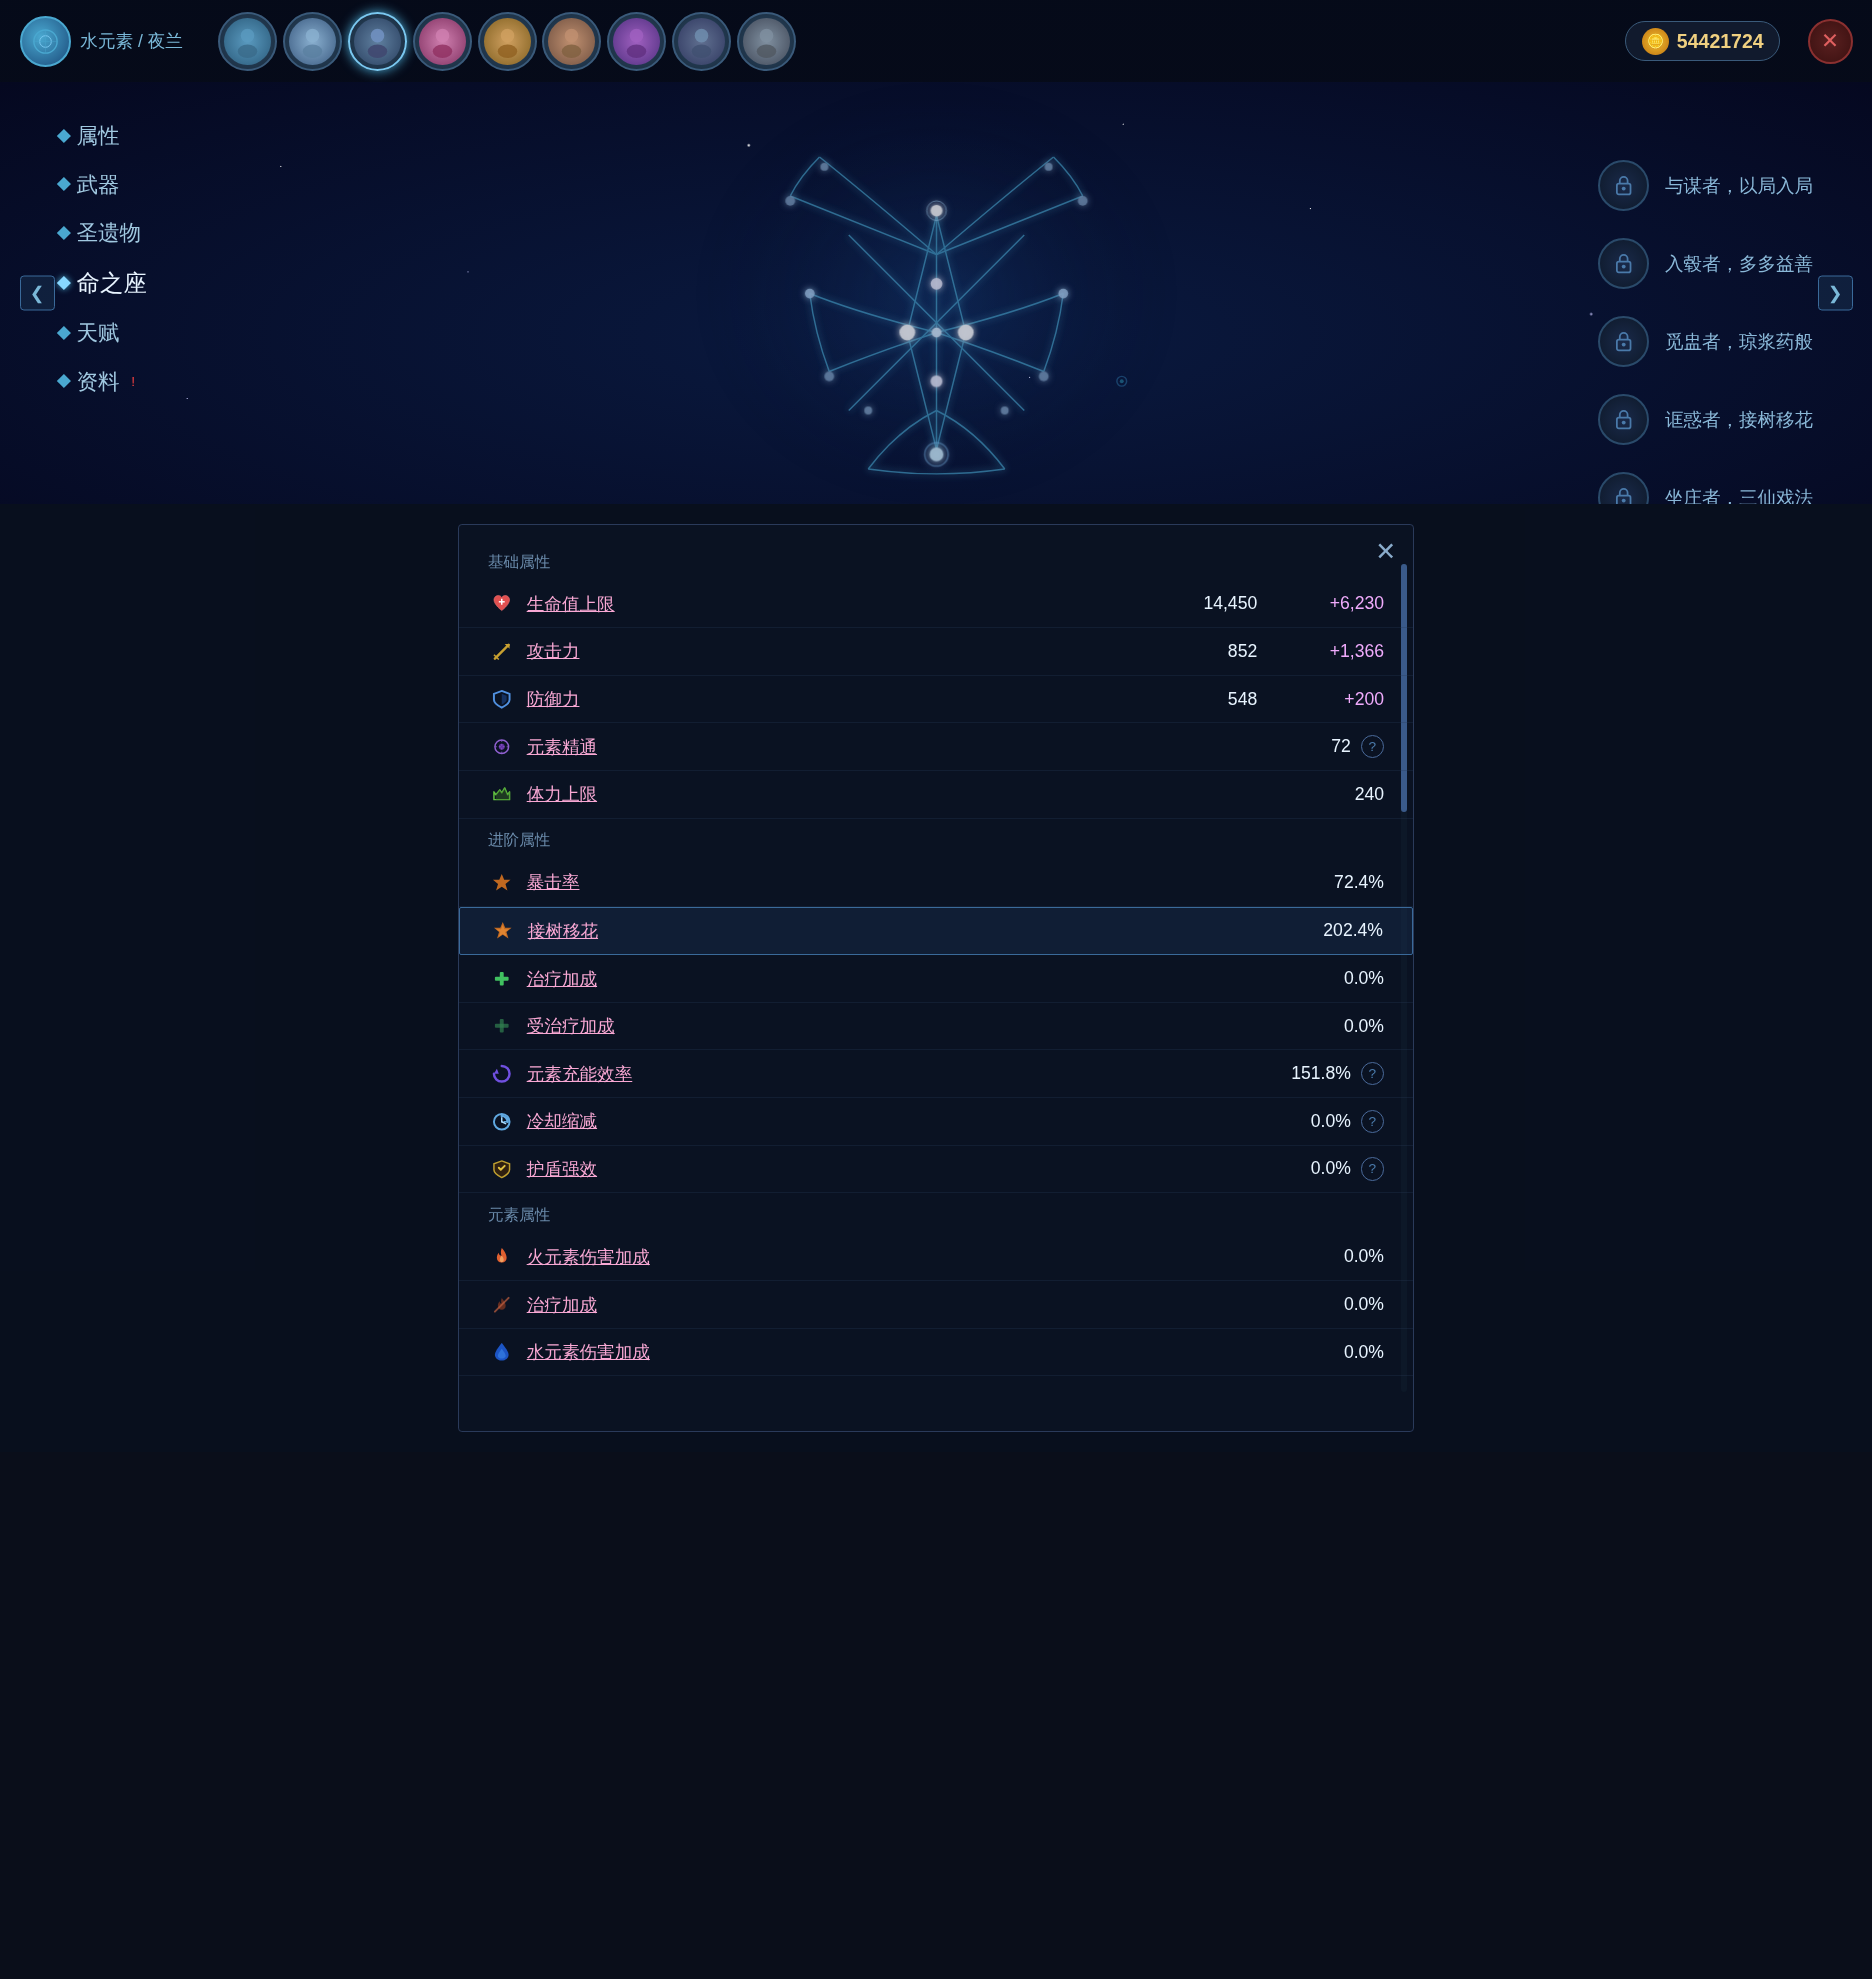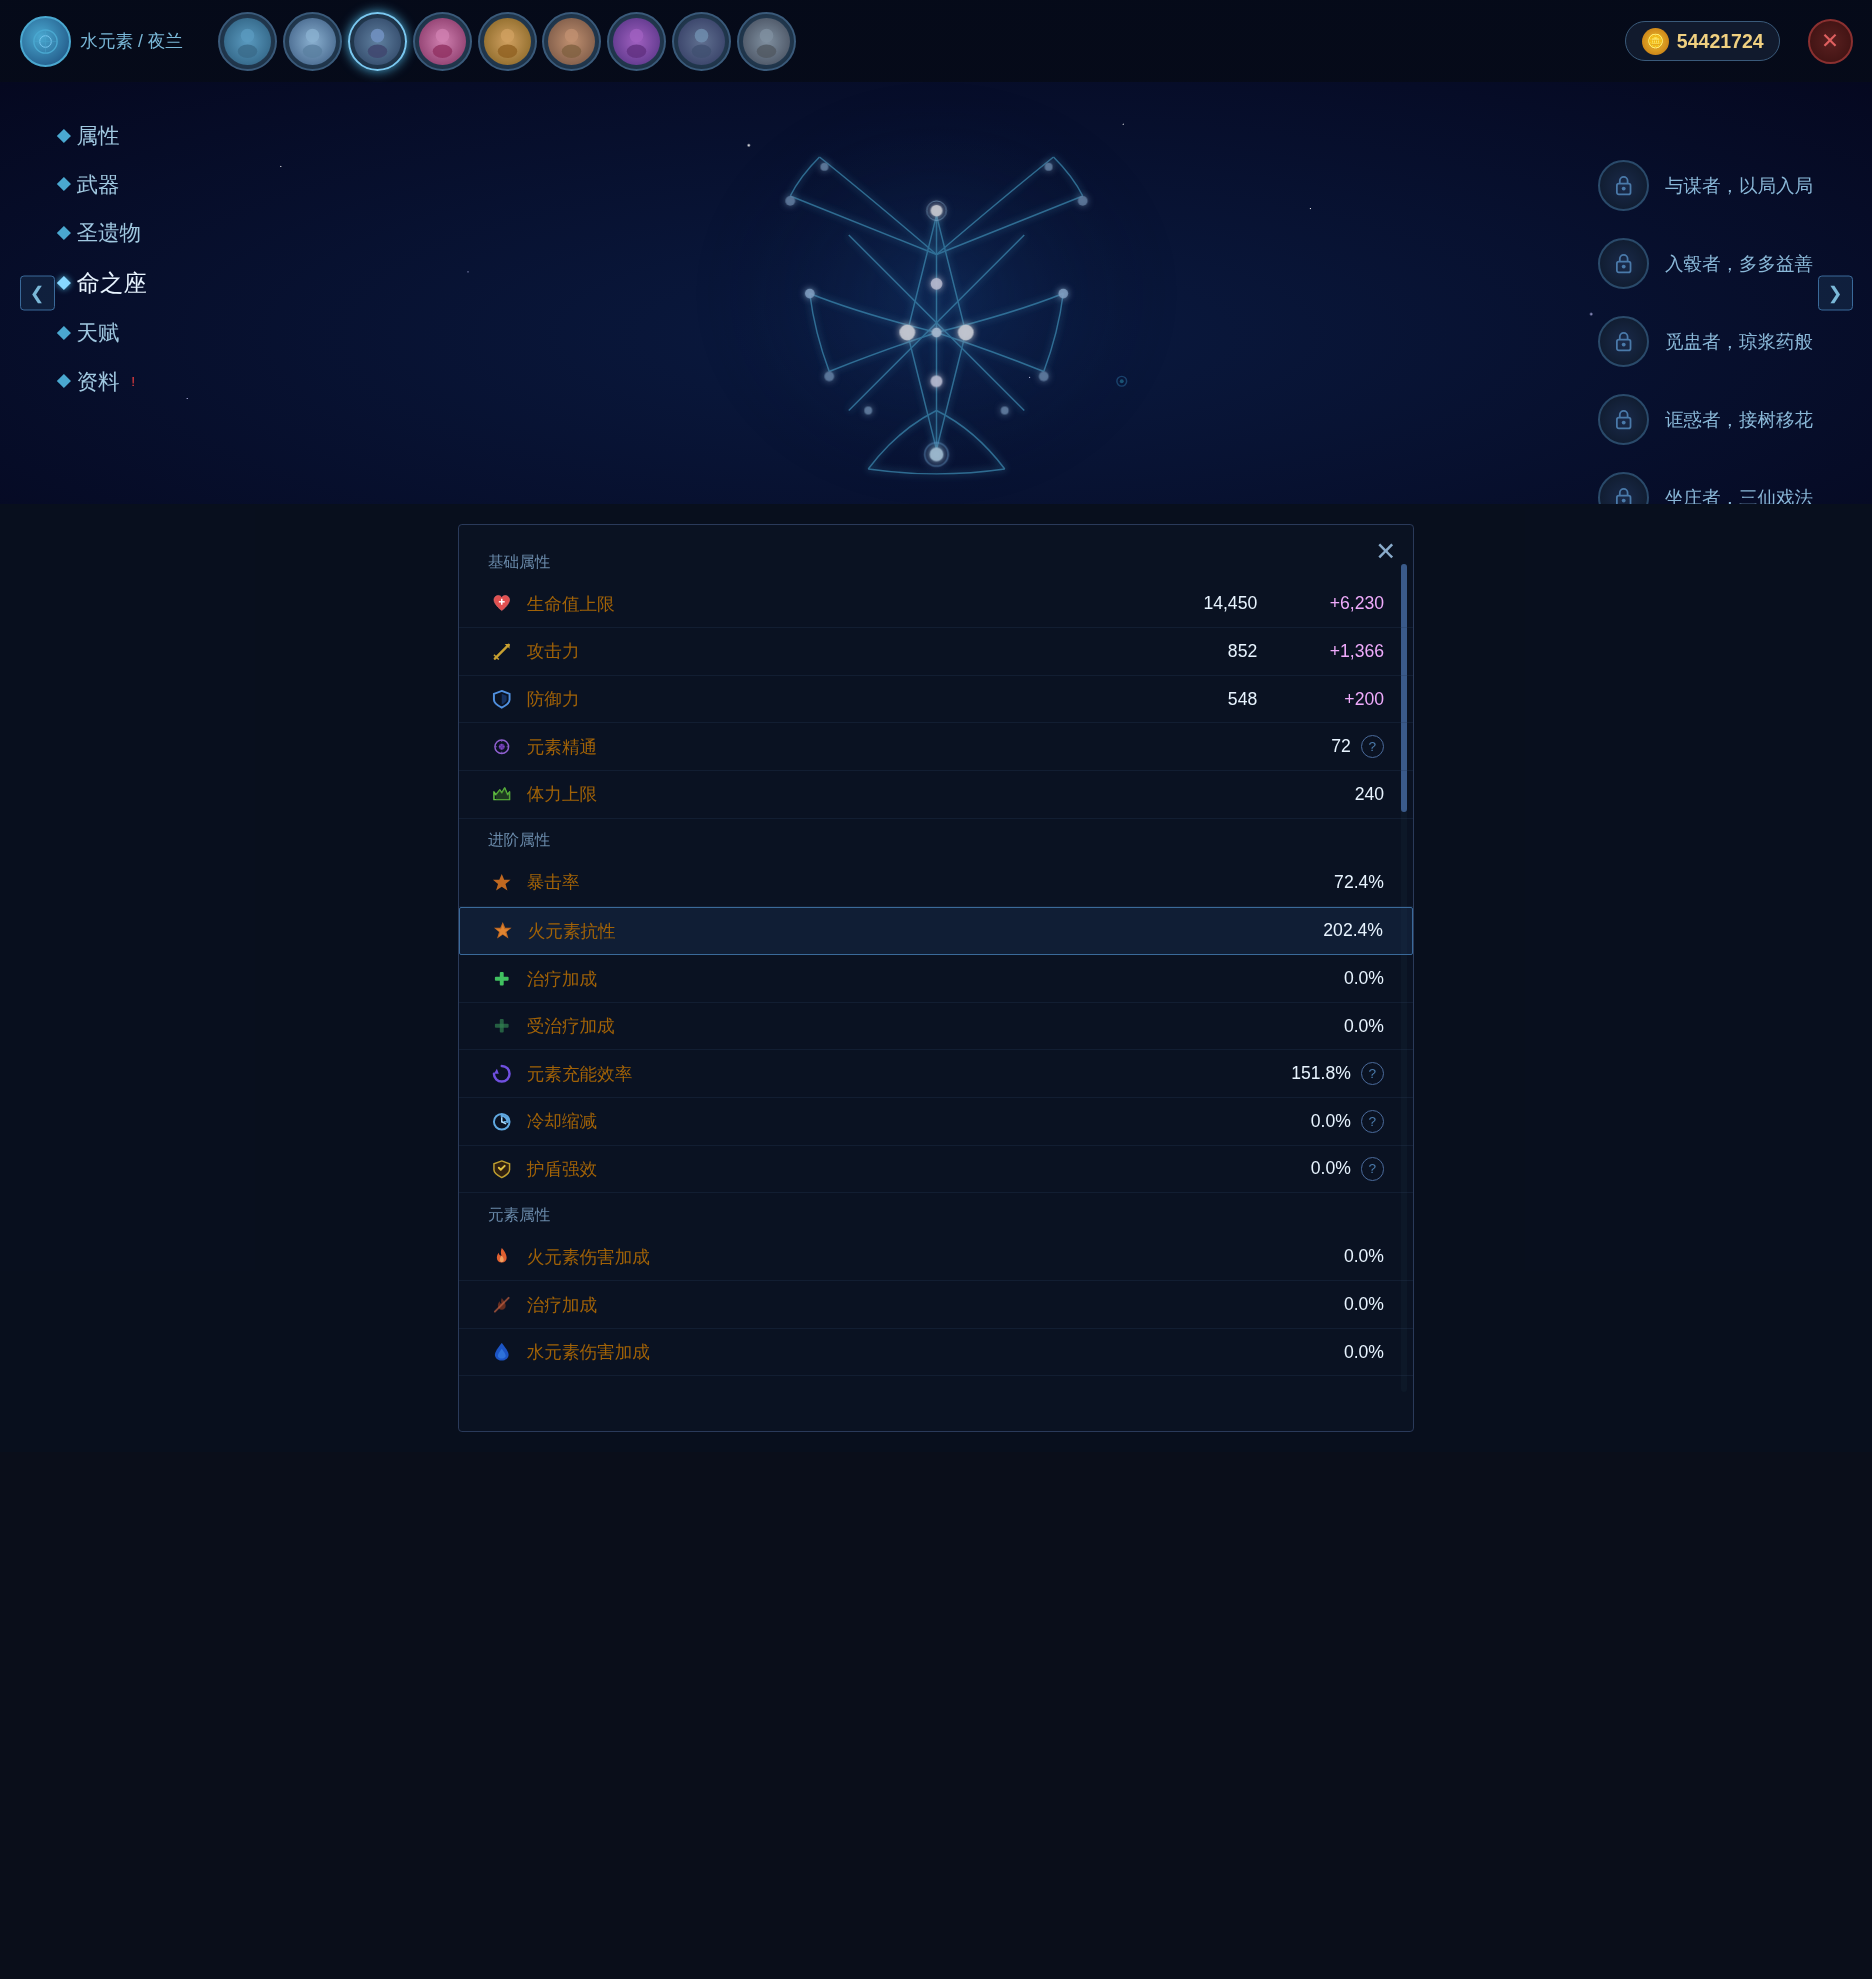--- a/index.html
+++ b/index.html
@@ -295,23 +295,24 @@
       border-radius: 2px;
     }
     .stat-icon {
       width: 27px; height: 27px;
       display: flex; align-items: center; justify-content: center;
       margin-right: 11.7px;
       font-size: 15.6px;
       flex-shrink: 0;
     }
     .stat-name {
-      color: #a16207;
+      color: #f9a8d4;
       font-size: 17.6px;
       flex: 1;
+      text-decoration: underline;
     }
     .stat-value {
       color: #e8f4ff;
       font-size: 17.6px;
       min-width: 98px;
       text-align: right;
     }
     .stat-bonus {
       font-size: 17.6px;
       min-width: 117px;
@@ -729,21 +730,21 @@
       <span class="stat-value">72.4%</span>
     </div>
 
     <div class="stat-row highlighted">
       <div class="stat-icon icon-crit-dmg">
         <svg width="21.5" height="21.5" viewBox="0 0 22 22">
           <polygon points="11,2 13.5,8 20,8 14.8,12.2 16.8,19 11,15 5.2,19 7.2,12.2 2,8 8.5,8" fill="#e07820" opacity="0.85"></polygon>
           <polygon points="11,5 12.8,9.5 17.5,9.5 13.5,12.3 15,17 11,14.2 7,17 8.5,12.3 4.5,9.5 9.2,9.5" fill="#ffa040" opacity="0.5"></polygon>
         </svg>
       </div>
-      <span class="stat-name">火元素抗性</span>
+      <span class="stat-name">接树移花</span>
       <span class="stat-value">202.4%</span>
     </div>
 
     <div class="stat-row">
       <div class="stat-icon icon-heal">
         <svg width="21.5" height="21.5" viewBox="0 0 22 22">
           <rect x="9" y="4" width="4" height="14" rx="1" fill="#40c060"></rect>
           <rect x="4" y="9" width="14" height="4" rx="1" fill="#40c060"></rect>
         </svg>
       </div>

